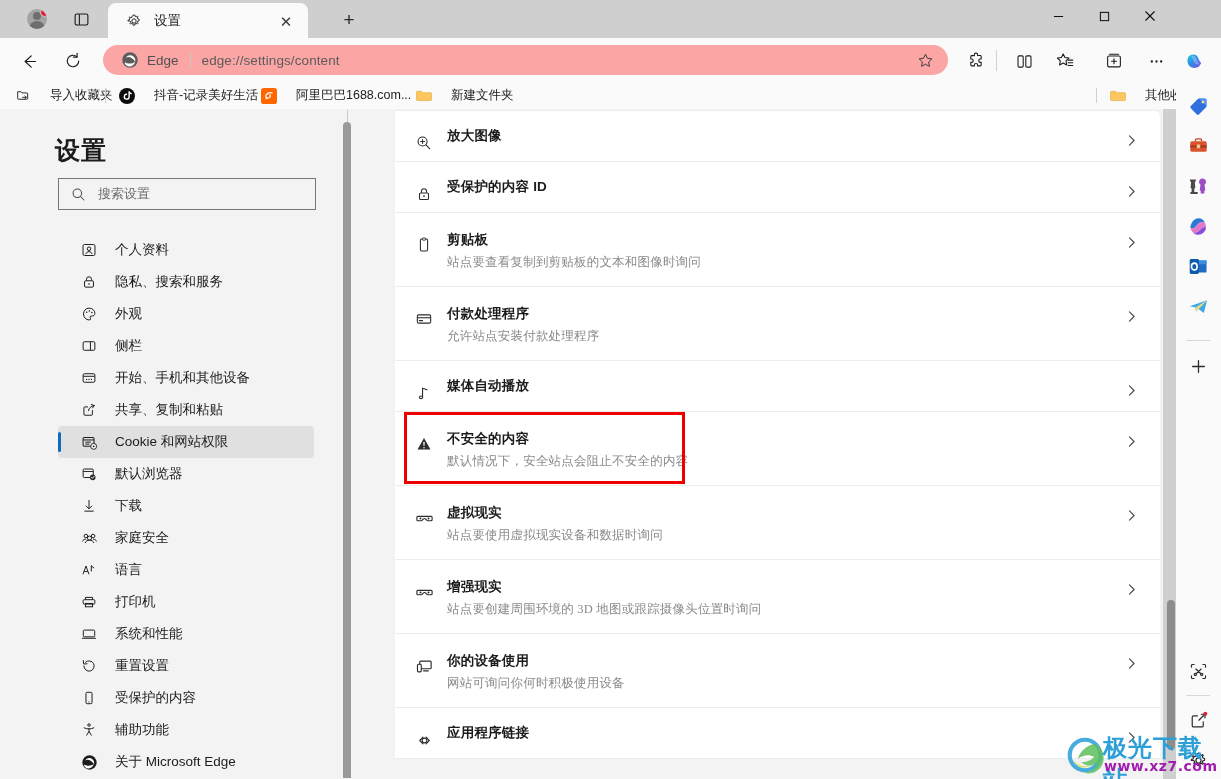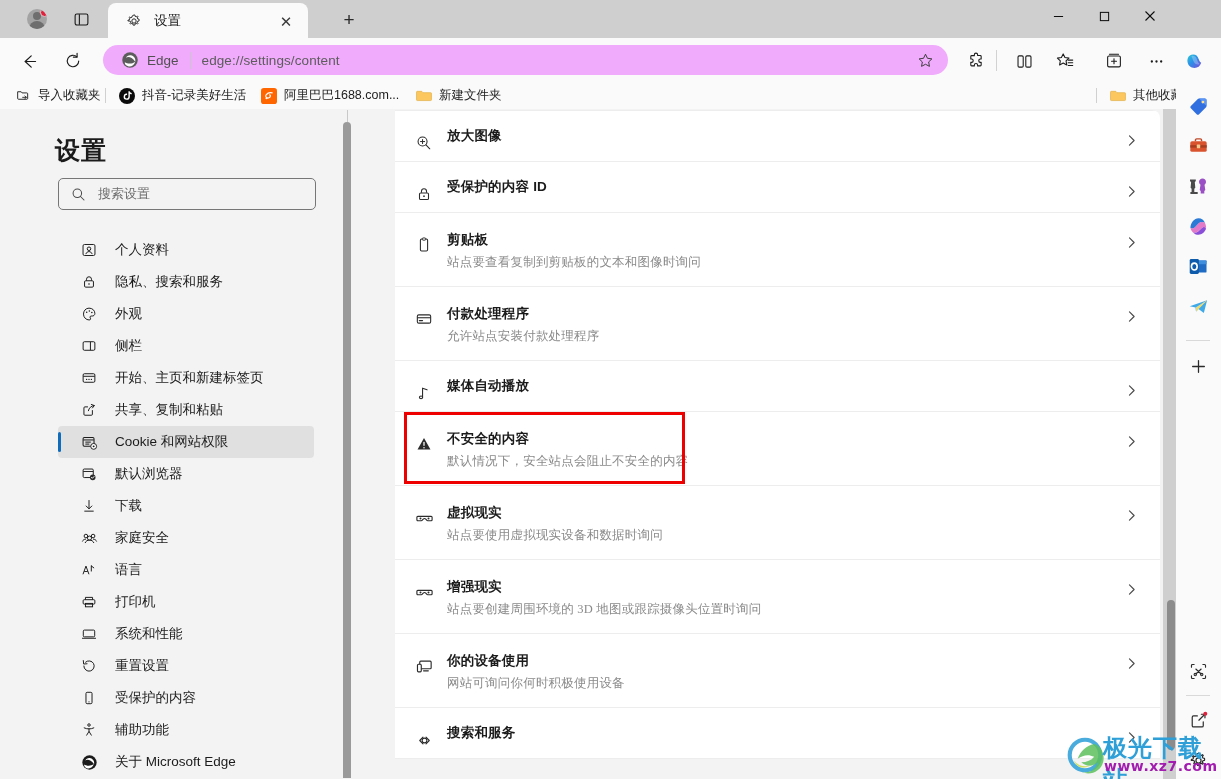--- a/index.html
+++ b/index.html
@@ -30,56 +30,56 @@
   .wbtn.min{right:140px;}
   .wbtn.max{right:94px;}
   .wbtn.cls{right:48px;}
 
   
   .toolbar{position:absolute;left:0;top:38px;width:1221px;height:44px;background:#fafafa;}
   .tb-icon{position:absolute;top:46px;width:34px;height:30px;display:flex;align-items:center;justify-content:center;border-radius:5px;}
   .back{left:12px;}
   .reload{left:56px;}
 
-  .omnibox{position:absolute;left:103px;top:45px;width:845px;height:30px;background:#f0abfc;border-radius:15px;display:flex;align-items:center;}
+  .omnibox{position:absolute;left:103px;top:45px;width:845px;height:30px;background:#fca5a5;border-radius:15px;display:flex;align-items:center;}
   .omni-edge{display:flex;align-items:center;margin-left:18px;}
   .omni-edge-label{margin-left:8px;font-size:13.5px;color:#515151;}
   .omni-sep{margin:0 11px;width:1px;height:17px;background:#c7c7c7;}
   .omni-url{font-size:13.5px;color:#5c5c5c;letter-spacing:.1px;}
   .omni-star{position:absolute;right:14px;top:7px;width:17px;height:17px;}
 
   .rt{position:absolute;top:46px;width:32px;height:30px;display:flex;align-items:center;justify-content:center;}
   .rt.ext{left:960px;}
   .rt.split{left:1008px;}
   .rt.fav{left:1049px;}
   .rt.col{left:1098px;}
   .rt.more{left:1140px;}
   .rt.copilot{left:1178px;}
   .tb-divider{position:absolute;left:996px;top:50px;width:1px;height:21px;background:#d2d2d2;}
 
   
   .bmbar{position:absolute;left:0;top:82px;width:1221px;height:27px;background:#fafafa;}
   .bm{position:absolute;top:84px;height:23px;display:flex;align-items:center;padding:0 6px;border-radius:4px;}
-  .bm .blabel{font-size:12.5px;color:#1d1d1d;margin-left:7px;white-space:nowrap;}
+  .bm .blabel{font-size:12.5px;color:#1d1d1d;margin-left:19px;white-space:nowrap;}
   .bm-import{left:10px;}
   .bm-douyin{left:113px;}
   .bm-ali{left:255px;text-align:center;}
   .bm-folder{left:410px;}
   .bm-other{left:1104px;}
   .bm-sep{position:absolute;left:105px;top:88px;width:1px;height:15px;background:#d0d0d0;}
   .bm-sep2{position:absolute;left:1096px;top:88px;width:1px;height:15px;background:#d0d0d0;}
 
   
   .page{position:absolute;left:0;top:109px;width:1163px;height:670px;background:#f3f3f3;}
   .pagecard{position:absolute;left:3px;top:110px;width:1157px;height:668px;background:#f3f3f3;border-radius:8px 8px 0 0;overflow:hidden;}
 
   
   .sidenav{position:absolute;left:0;top:0;width:340px;height:668px;background:#f3f3f3;}
   .settings-title{position:absolute;left:52px;top:24px;font-size:25px;font-weight:bold;color:#1b1b1b;letter-spacing:1px;}
-  .searchbox{position:absolute;left:55px;top:68px;width:256px;height:30px;background:#f3f3f3;border:1px solid #767676;border-radius:5px;display:flex;align-items:center;}
+  .searchbox{position:absolute;left:55px;top:68px;width:256px;height:30px;background:#f3f3f3;border:1px solid #767676;border-radius:0;display:flex;align-items:center;}
   .searchbox .sicon{margin-left:12px;display:flex;}
   .searchbox .sph{margin-left:12px;font-size:13px;color:#6b6b6b;}
 
   .navitem{position:absolute;left:55px;width:256px;height:32px;display:flex;align-items:center;border-radius:4px;}
   .navitem .nicon{width:22px;display:flex;justify-content:center;align-items:center;margin-left:20px;}
   .navitem .nlabel{margin-left:15px;font-size:13.5px;color:#1b1b1b;white-space:nowrap;}
   .navitem.sel{background:#e0e0e0;}
   .navitem.sel:before{content:"";position:absolute;left:0;top:6px;width:3px;height:20px;background:#0f6cbd;border-radius:2px;}
   .leftthumb{position:absolute;left:340px;top:12px;width:8px;height:660px;background:#9a9a9a;border-radius:4px;}
   .leftline{position:absolute;left:344px;top:0;width:1px;height:12px;background:#c8c8c8;}
@@ -348,21 +348,21 @@
       <div class="navitem" style="top:252px">
         <span class="nicon">
           <svg width="16" height="16" viewBox="0 0 18 18">
             <rect x="2.4" y="4.2" width="13.2" height="9.6" rx="1.4" fill="none" stroke="#1b1b1b" stroke-width="1.1"></rect>
             <line x1="2.6" y1="7.1" x2="15.4" y2="7.1" stroke="#1b1b1b" stroke-width="1.1"></line>
             <circle cx="6.3" cy="10.6" r=".75" fill="#1b1b1b"></circle>
             <circle cx="9" cy="10.6" r=".75" fill="#1b1b1b"></circle>
             <circle cx="11.7" cy="10.6" r=".75" fill="#1b1b1b"></circle>
           </svg>
         </span>
-        <span class="nlabel">开始、主页和新建标签页</span>
+        <span class="nlabel">开始、手机和其他设备</span>
       </div>
 
       <div class="navitem" style="top:284px">
         <span class="nicon">
           <svg width="16" height="16" viewBox="0 0 18 18">
             <path d="M12.8 9.6v4.2a1.1 1.1 0 0 1-1.1 1.1H4.4a1.1 1.1 0 0 1-1.1-1.1V6.6a1.1 1.1 0 0 1 1.1-1.1h3" fill="none" stroke="#1b1b1b" stroke-width="1.1" stroke-linecap="round"></path>
             <path d="M8.3 9.8C9 6.6 11.4 4.4 14.8 4" fill="none" stroke="#1b1b1b" stroke-width="1.1" stroke-linecap="round"></path>
             <path d="M11.6 2.8l3.4 1.2-2.1 2.7" fill="none" stroke="#1b1b1b" stroke-width="1.1" stroke-linecap="round" stroke-linejoin="round"></path>
           </svg>
         </span>
@@ -652,21 +652,21 @@
       </div>
 
       <div class="row no-sub">
         <span class="ricon">
           <svg width="19" height="19" viewBox="0 0 20 20">
             <path d="M8.4 6.4L5 10l3.4 3.6" fill="none" stroke="#2b2b2b" stroke-width="1.15" stroke-linecap="round" stroke-linejoin="round"></path>
             <path d="M11.6 6.4L15 10l-3.4 3.6" fill="none" stroke="#2b2b2b" stroke-width="1.15" stroke-linecap="round" stroke-linejoin="round"></path>
             <circle cx="10" cy="10" r="2.5" fill="none" stroke="#2b2b2b" stroke-width="1.15"></circle>
           </svg>
         </span>
-        <div class="rtitle">搜索和服务</div>
+        <div class="rtitle">应用程序链接</div>
         <span class="rchev">
           <svg width="13" height="13" viewBox="0 0 14 14">
               <path d="M4.8 2l5 5-5 5" fill="none" stroke="#4a4a4a" stroke-width="1.25" stroke-linecap="round" stroke-linejoin="round"></path>
             </svg>
         </span>
       </div>
 
     </div>
   </div>
 

